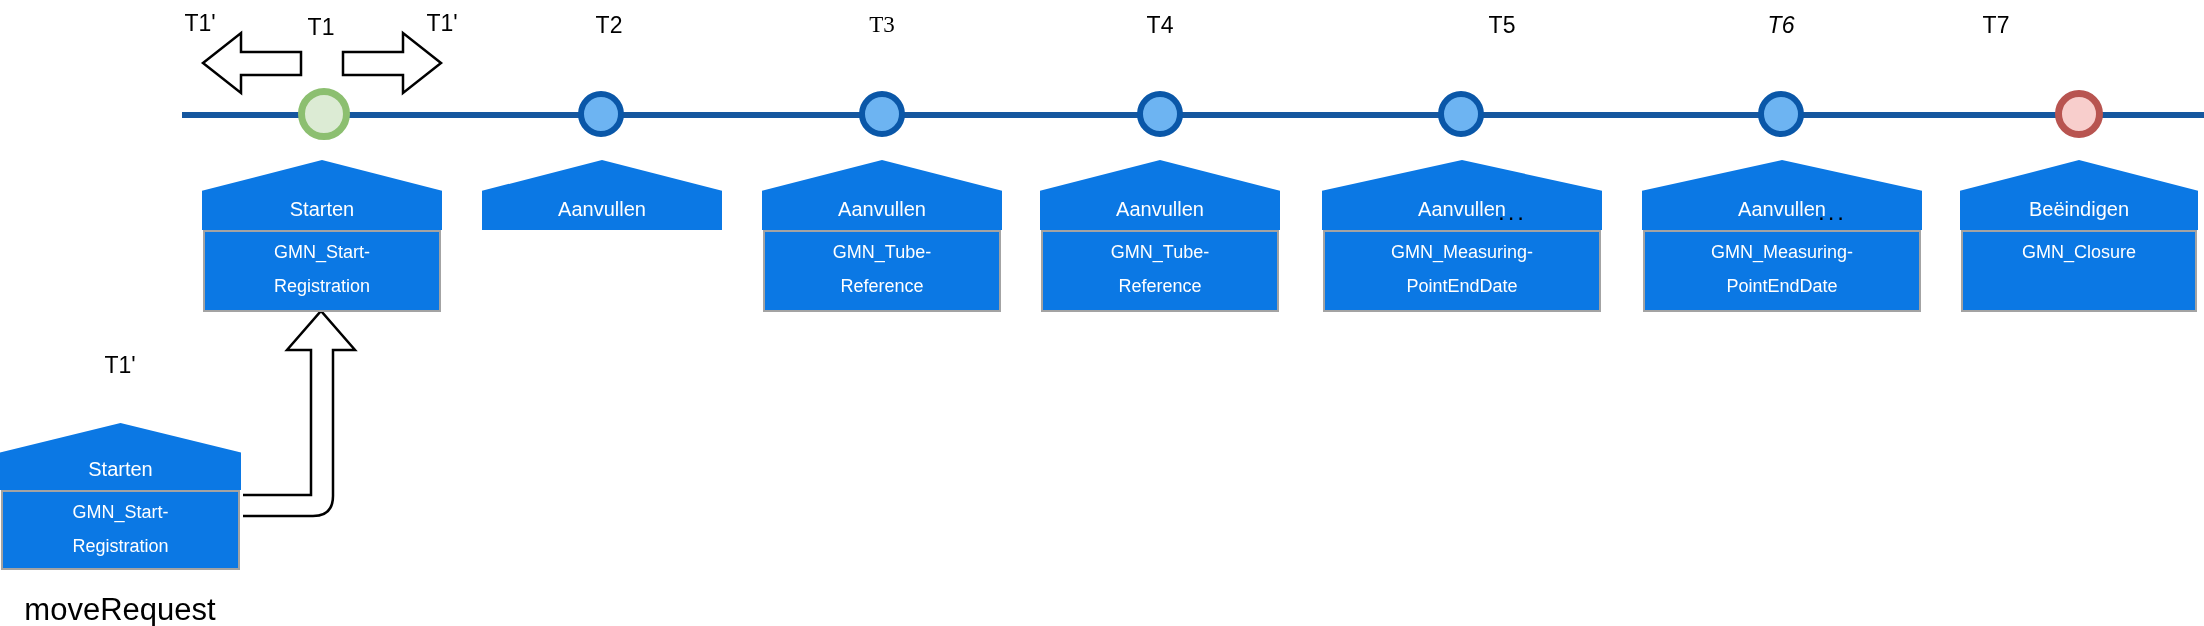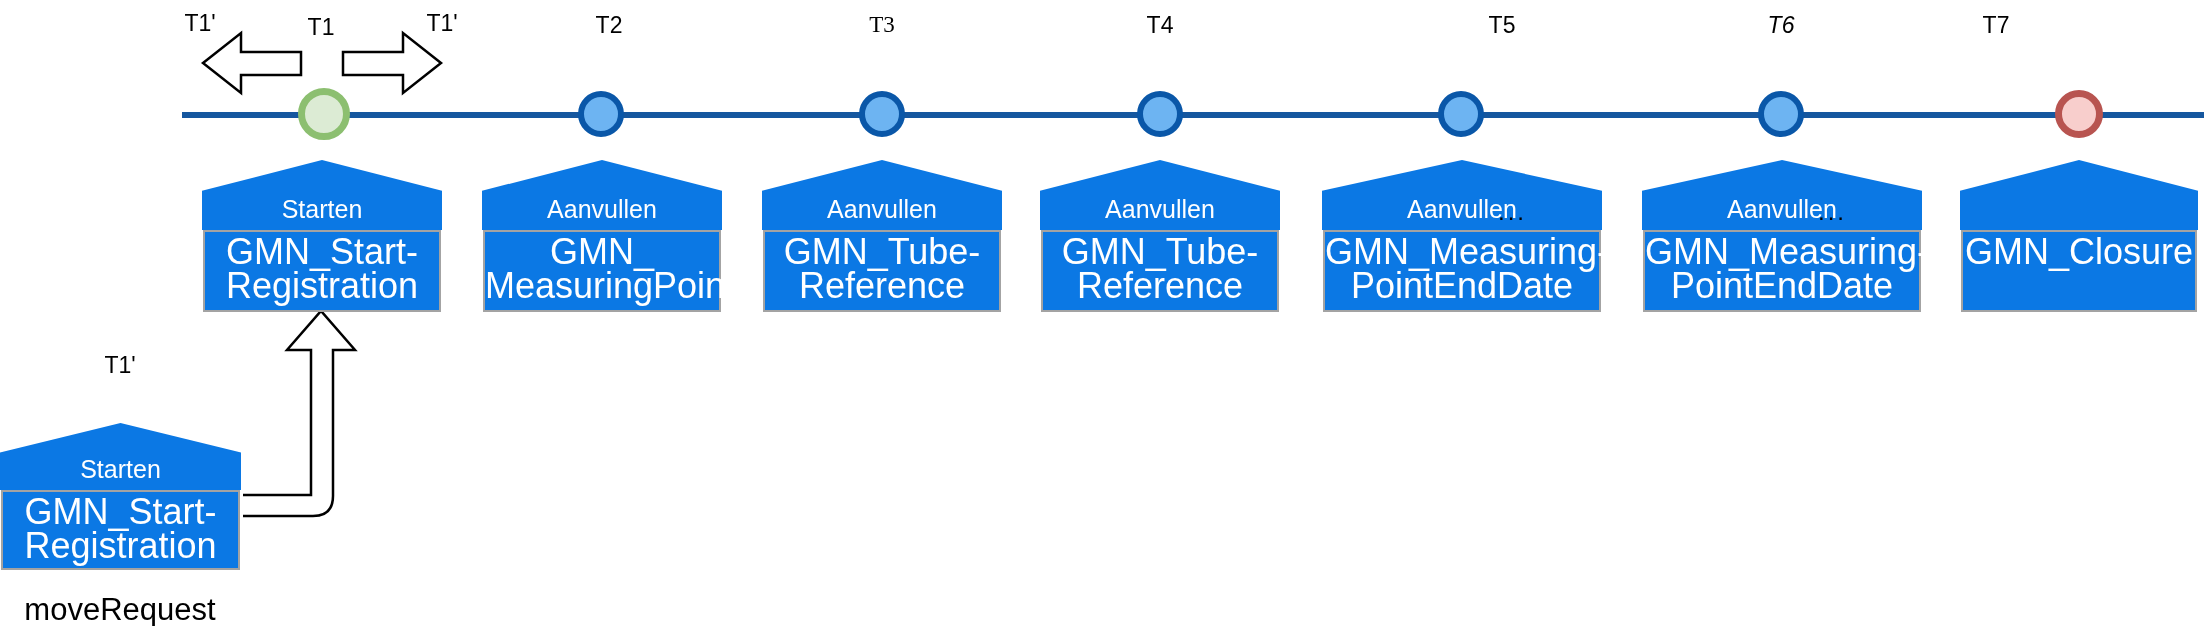--- a/index.html
+++ b/index.html
@@ -20,31 +20,31 @@
   .node.red   { width:48px; height:48px; border:7px solid #b85450; background:#f8cecc; }
   .house { position:absolute; top:160px; height:152px; }
   .house.detached { top:423px; height:147px; }
   .roof {
     position:absolute; left:0; top:0; width:100%; height:70px; background:#0b78e4;
     clip-path:polygon(50% 0, 100% 44%, 100% 100%, 0 100%, 0 44%);
   }
   .house.detached .roof { height:67px; }
   .roof-label {
     position:absolute; left:0; right:0; top:34px; text-align:center;
-    color:#fff; font-size:25px; line-height:30px;
+    color:#fff; font-size:20px; line-height:30px;
   }
   .house.detached .roof-label { top:31px; }
   .roof-ellipsis {
     position:absolute; left:50%; margin-left:36px; top:40px;
     color:#000; font-size:24px; letter-spacing:3px; line-height:24px;
   }
   .hbody {
     position:absolute; left:1px; right:1px; top:70px; height:82px;
     background:#0b78e4; border:2px solid #a3a3a3; box-sizing:border-box;
-    color:#fff; text-align:center; font-size:36px; line-height:34px; padding-top:3px;
+    color:#fff; text-align:center; font-size:18px; line-height:34px; padding-top:3px;
   }
   .house.detached .hbody { top:67px; height:80px; }
   .caption {
     position:absolute; transform:translateX(-50%);
     font-size:31px; color:#000; white-space:nowrap;
   }
 </style>
 </head>
 <body>
 
@@ -81,24 +81,20 @@
     <div class="roof-label">Starten</div>
     <div class="hbody">
       <div>GMN_Start-</div>
       <div>Registration</div>
     </div>
   </div>
 
   <div class="house" style="left:482px; width:240px;">
     <div class="roof"></div>
     <div class="roof-label">Aanvullen</div>
-    <div class="hbody">
-      <div>GMN_</div>
-      <div>MeasuringPoint</div>
-    </div>
   </div>
 
   <div class="house" style="left:762px; width:240px;">
     <div class="roof"></div>
     <div class="roof-label">Aanvullen</div>
     <div class="hbody">
       <div>GMN_Tube-</div>
       <div>Reference</div>
     </div>
   </div>
@@ -127,20 +123,21 @@
     <div class="roof-label">Aanvullen</div>
     <span class="roof-ellipsis">...</span>
     <div class="hbody">
       <div>GMN_Measuring-</div>
       <div>PointEndDate</div>
     </div>
   </div>
 
   <div class="house" style="left:1960px; width:238px;">
     <div class="roof"></div>
+    <div class="roof-label">Beëindigen</div>
     <div class="hbody">
       <div>GMN_Closure</div>
       <div></div>
     </div>
   </div>
 
   <span class="t-label" style="left:120px; top:352px;">T1'</span>
 
   <div class="house detached" style="left:0px; width:241px;">
     <div class="roof"></div>

